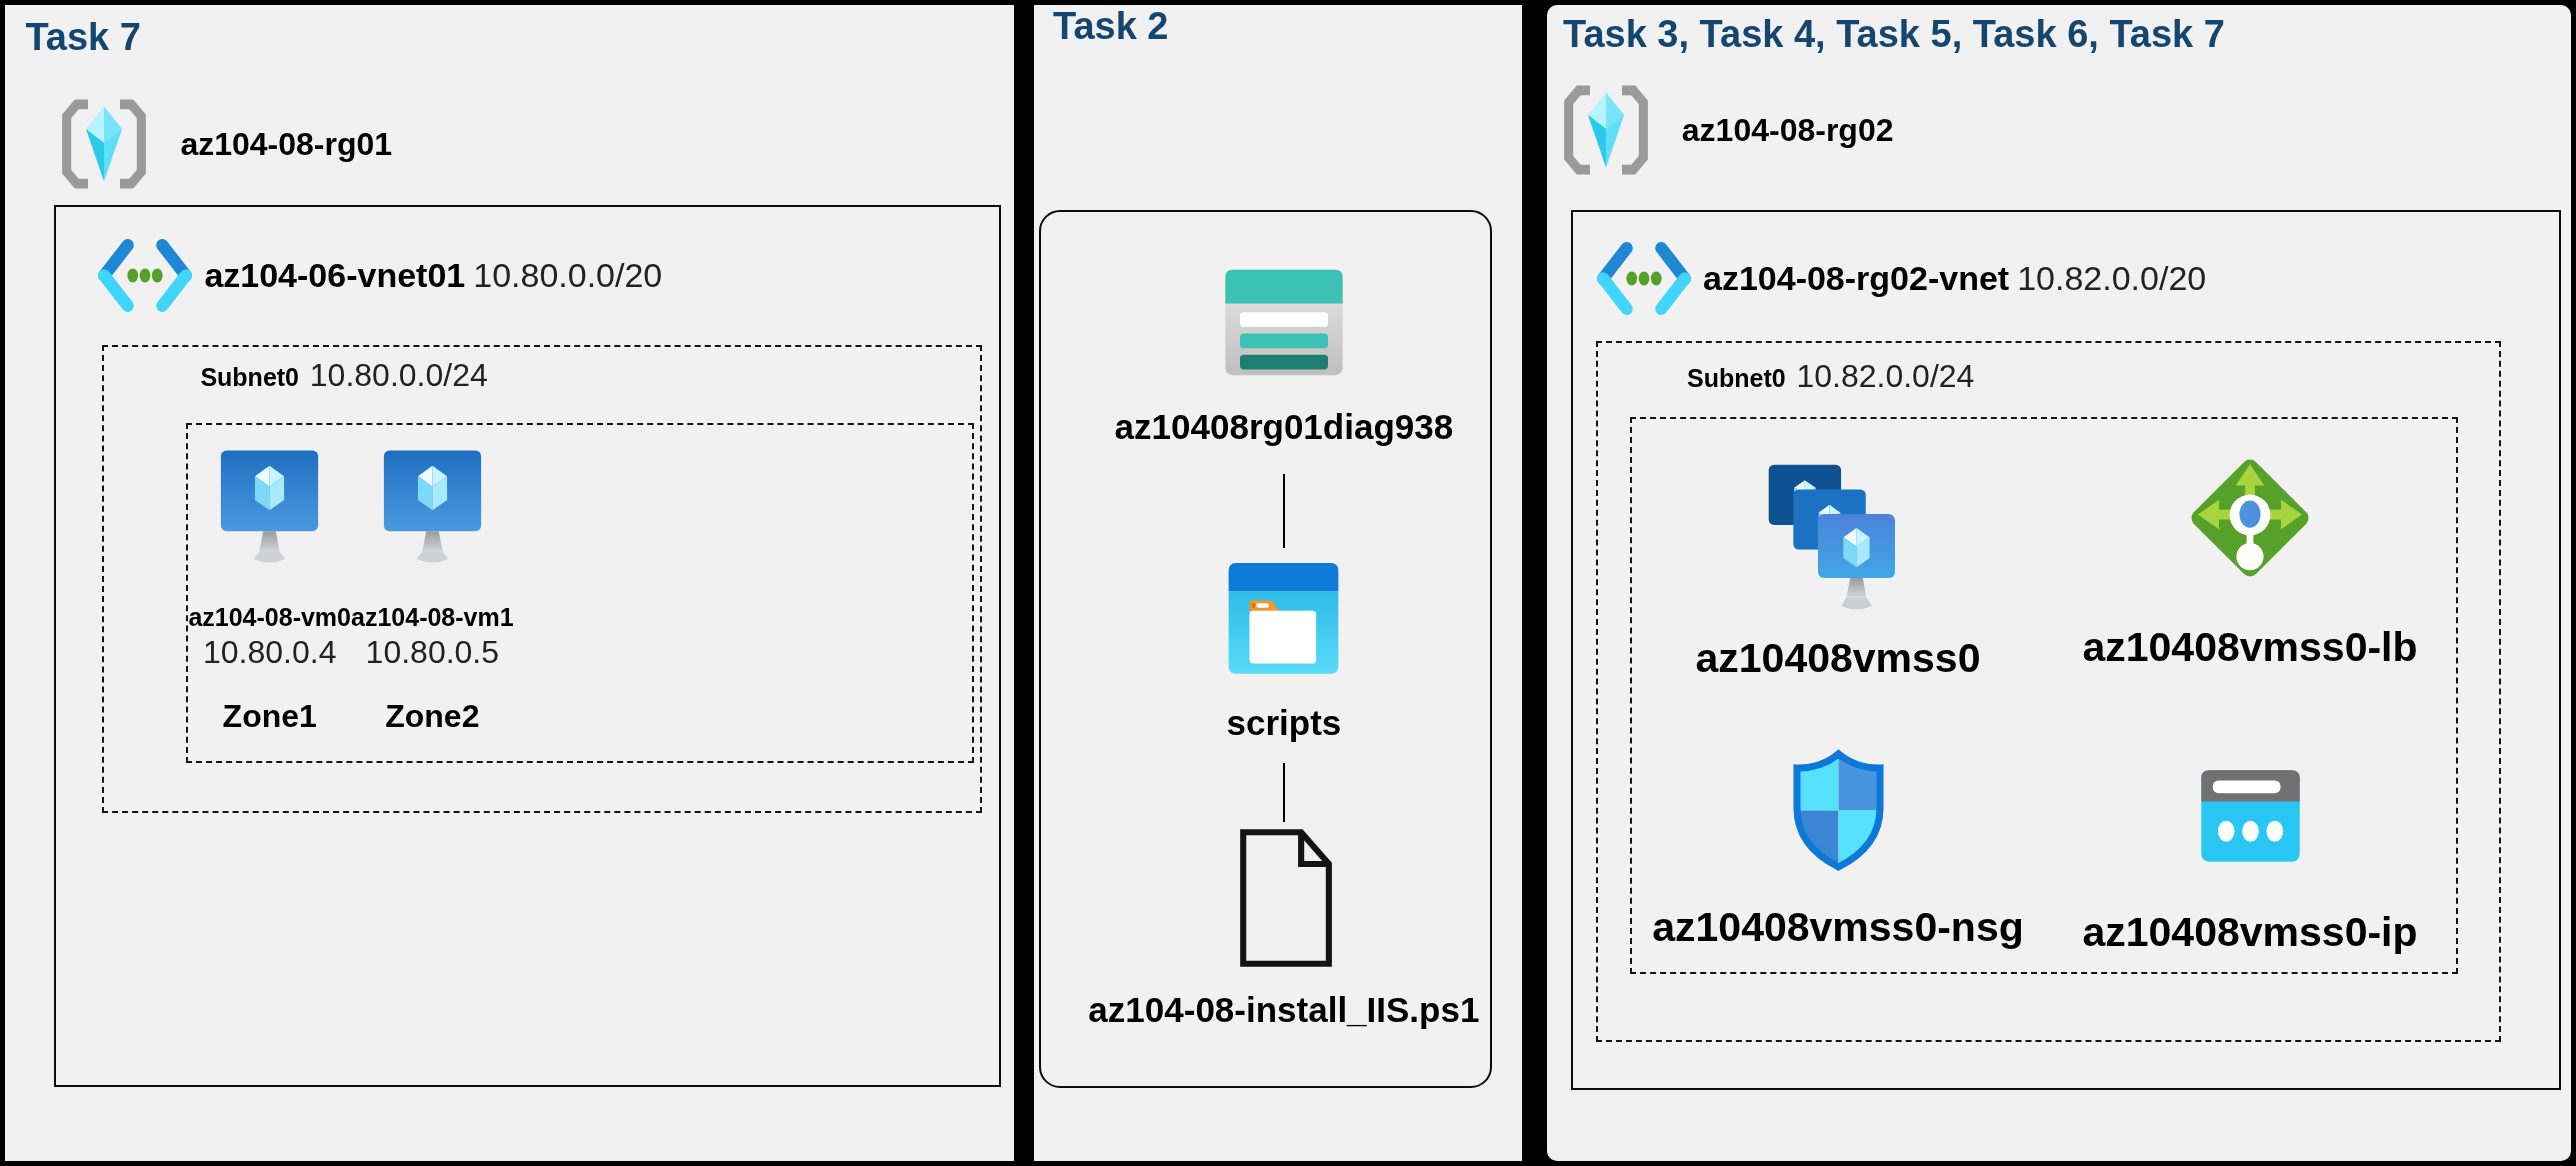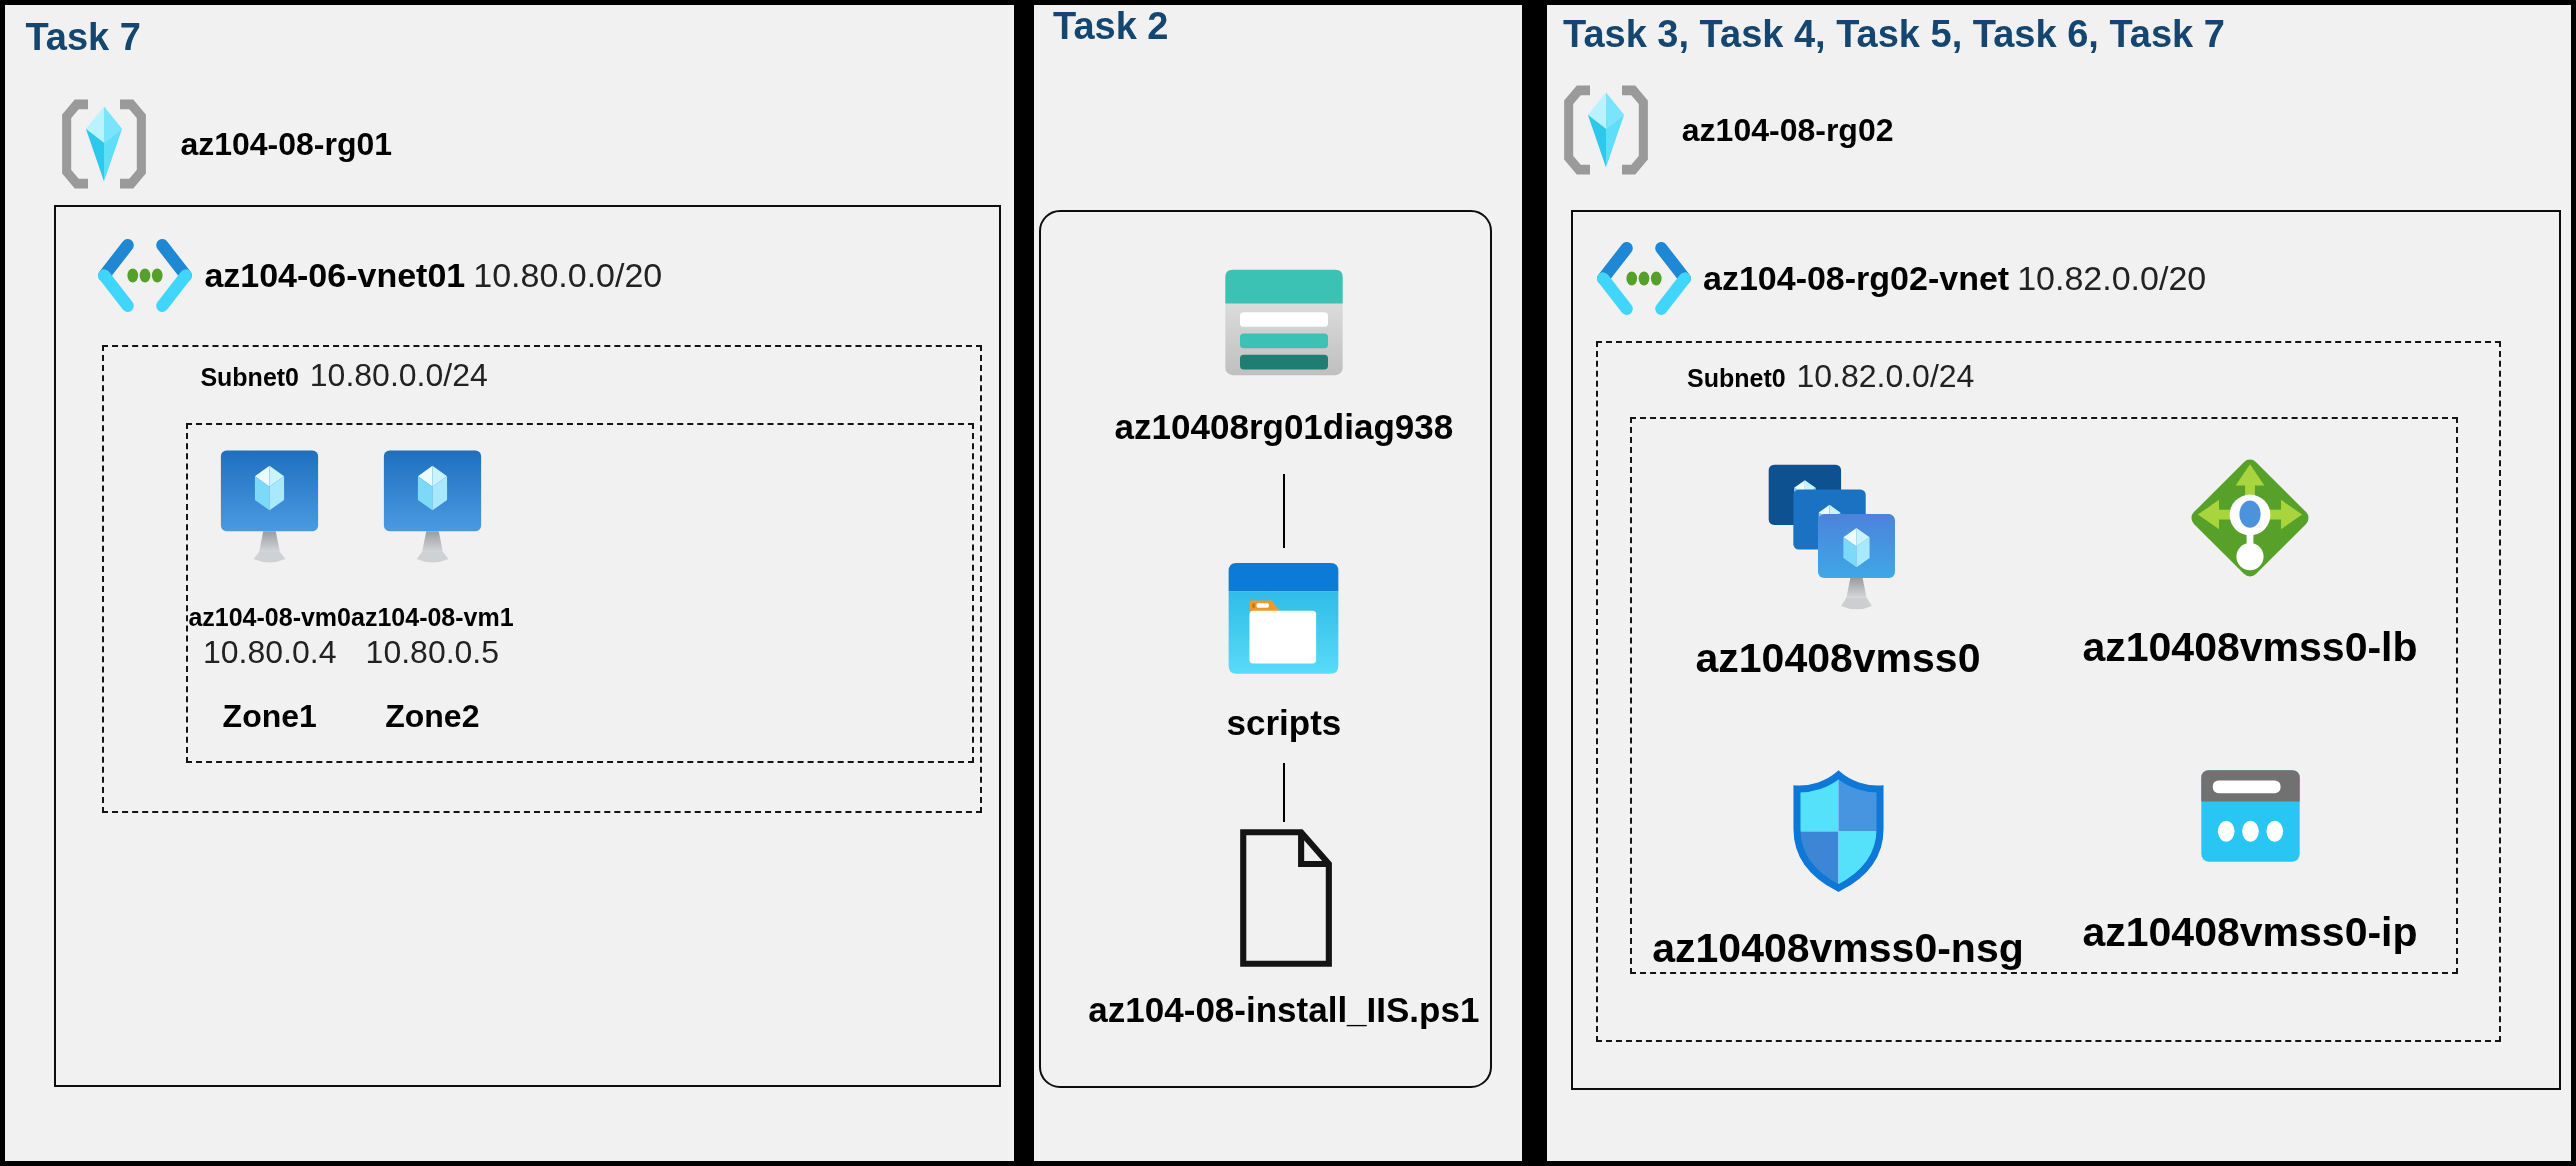--- a/index.html
+++ b/index.html
@@ -1,21 +1,21 @@
 <!DOCTYPE html>
 <html style="--title: #14466f; --panel-bg: #f1f1f1;font-size:10.8px"><head>
 <meta charset="utf-8">
 <style>
   html,body{margin:0;padding:0;background:#000;}
   .stage{position:relative;width:2576px;height:1166px;background:#000;
          font-family:"Liberation Sans",sans-serif;color:#000;overflow:hidden;}
   .panel{position:absolute;top:5.4px;height:1156px;background:var(--panel-bg,#f1f1f1);}
   #p1{left:5.4px;width:1009px;}
   #p2{left:1034px;width:488px;}
-  #p3{left:1547px;width:1024px;}
+  #p3{left:1547px;width:1024px;border-radius:10px;}
   .title{position:absolute;margin:0;font-size:38px;font-weight:bold;color:var(--title,#14466f);white-space:nowrap;}
   #p1 .title{left:20px;top:10.8px;}
   #p2 .title{left:19px;top:0;}
   #p3 .title{left:16px;top:8px;}
   .rg-row{position:absolute;display:flex;align-items:center;gap:28px;}
   #p1 .rg-row{left:51px;top:88px;}
   #p3 .rg-row{left:10.8px;top:74px;}
   .rg-label{font-size:32px;font-weight:bold;white-space:nowrap;}
   .box{position:absolute;border:2px solid #0d0d0d;box-sizing:border-box;}
   .dashed{position:absolute;border:2px dashed #141414;box-sizing:border-box;}
@@ -48,21 +48,21 @@
   .scripts-ic{width:125px;height:132px;margin-top:4px;}
   .l2{margin-top:19px;}
   .file-ic{width:106px;height:146px;margin-top:2.7px;}
   .l3{margin-top:19px;}
   #ig3{left:32px;top:74px;width:828px;height:557px;display:grid;
        grid-template-columns:1fr 1fr;grid-template-rows:270px 1fr;}
   .gcell{display:flex;flex-direction:column;align-items:center;}
   .gcell .res-name{font-size:41px;}
   .c-vmss{padding-top:38px;}  .c-vmss .res-name{margin-top:16px;}
   .c-lb{padding-top:31px;}    .c-lb .res-name{margin-top:38px;}
-  .c-nsg{padding-top:58px;justify-content:flex-end;}   .c-nsg .res-name{margin-top:30px;}
+  .c-nsg{padding-top:58px;}   .c-nsg .res-name{margin-top:30px;}
   .c-ip{padding-top:73px;}   .c-ip .res-name{margin-top:39px;}
   .rg-ic{width:96px;height:102px;}
   .vnet-ic{width:102px;height:77px;}
   .vm-ic{width:125px;height:132px;}
   .vmss-ic{width:154px;height:162px;}
   .lb-ic{width:136px;height:136px;}
   .nsg-ic{width:115px;height:127px;}
   .ip-ic{width:115px;height:108px;}
   .defs-holder{position:absolute;width:0;height:0;overflow:hidden;}
 </style>

